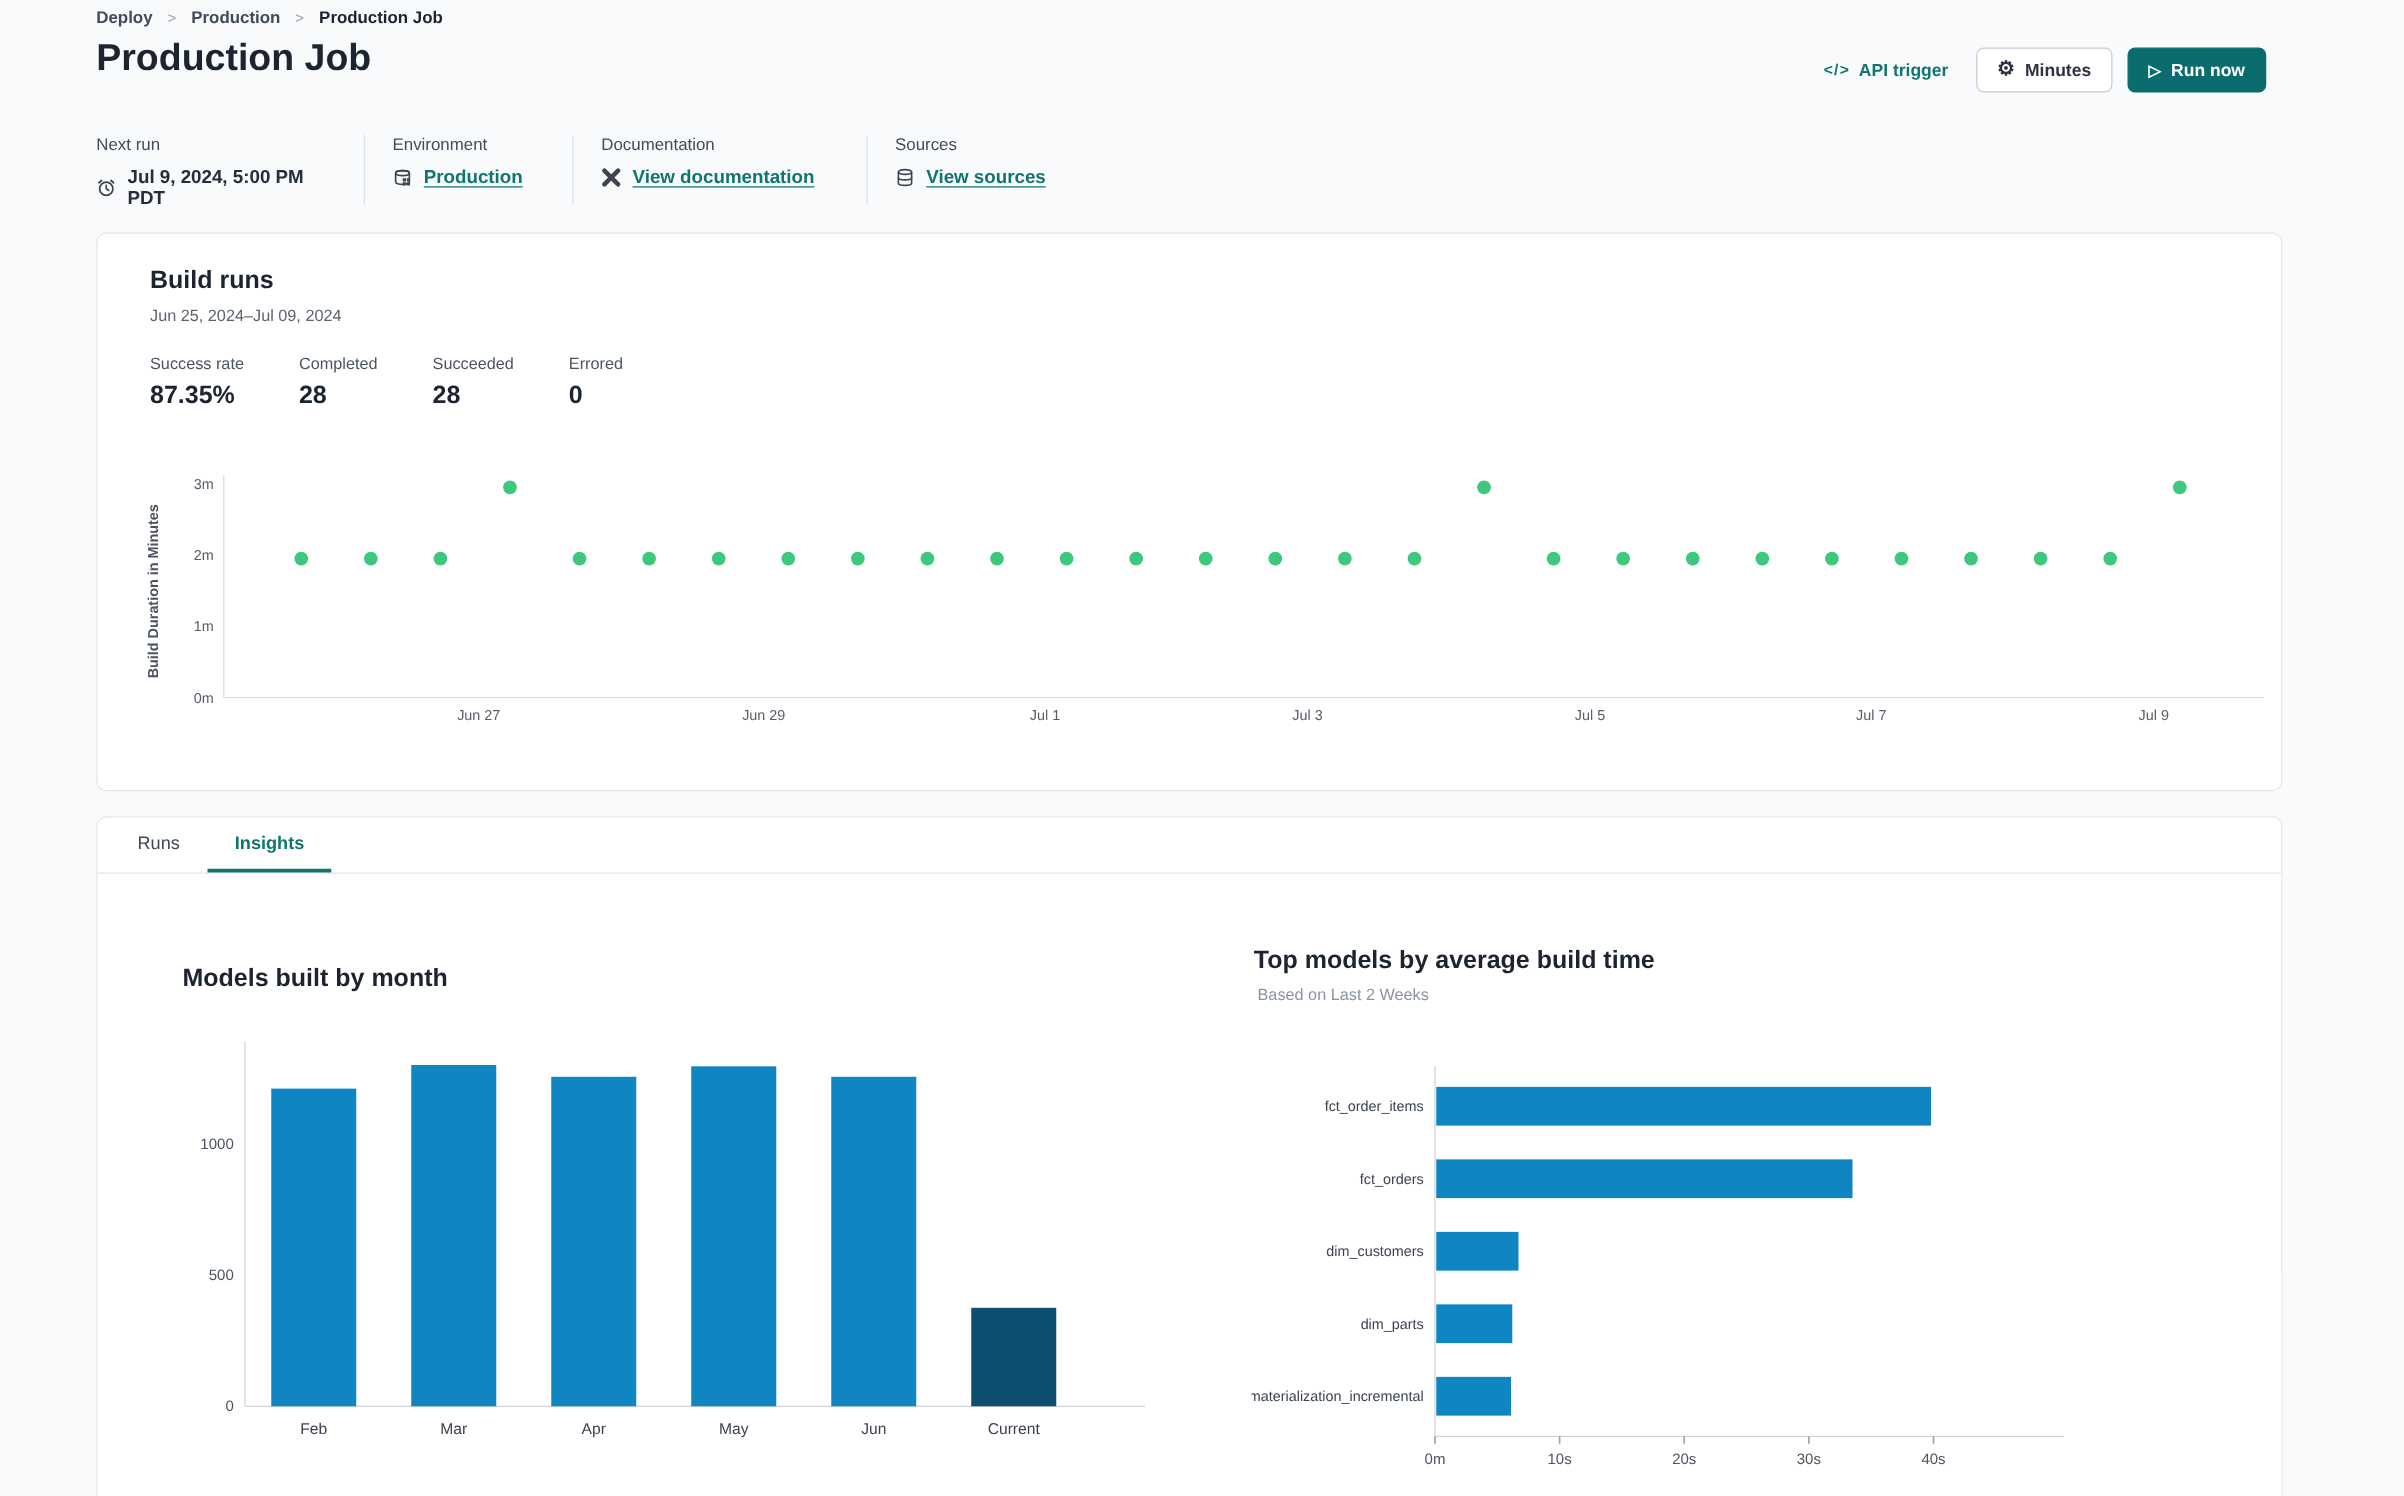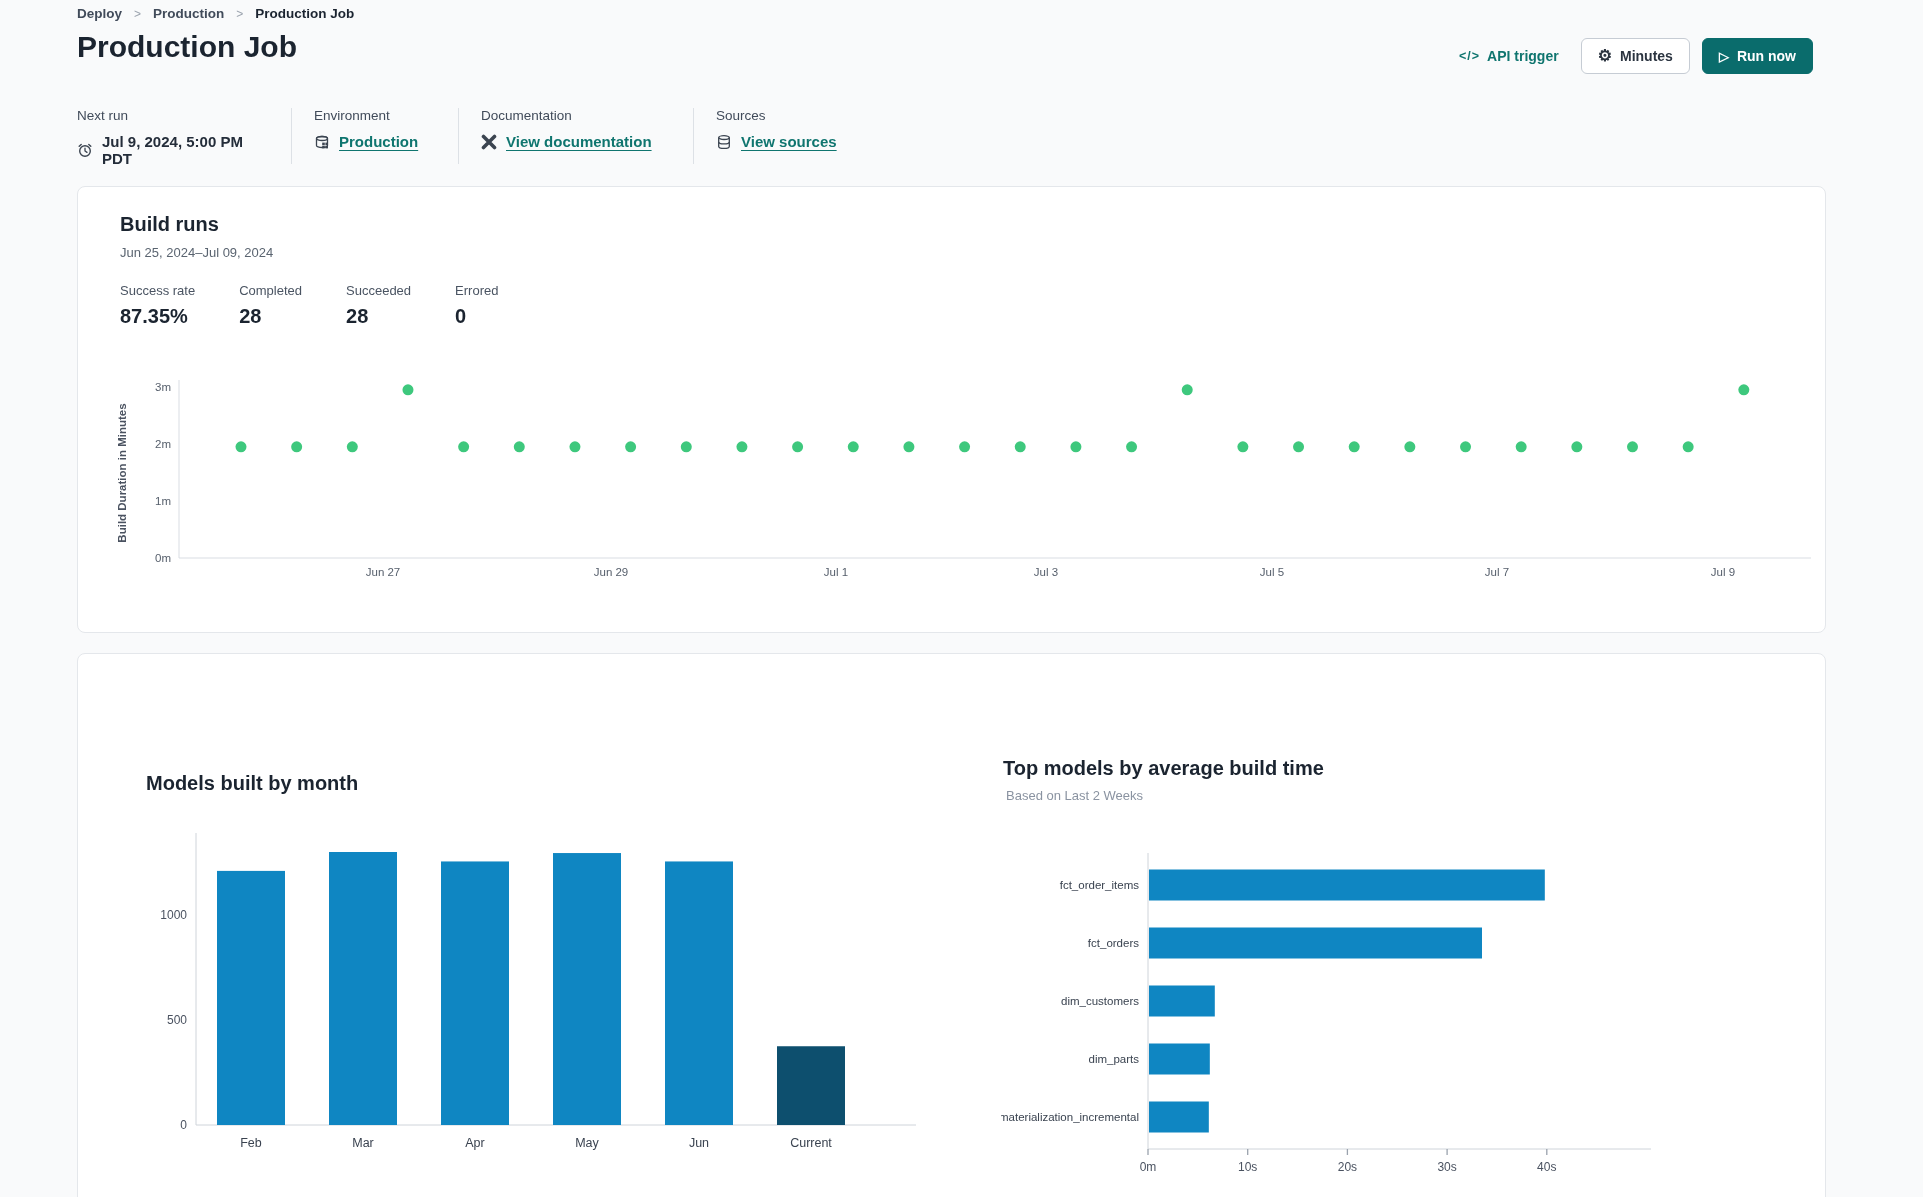--- a/index.html
+++ b/index.html
@@ -196,20 +196,24 @@
           <circle cx="1387.52" cy="78.85000000000001" r="5.5" fill="#3EC87D"></circle>
           <circle cx="1443.1799999999998" cy="78.85000000000001" r="5.5" fill="#3EC87D"></circle>
           <circle cx="1498.84" cy="78.85000000000001" r="5.5" fill="#3EC87D"></circle>
           <circle cx="1554.5" cy="78.85000000000001" r="5.5" fill="#3EC87D"></circle>
           <circle cx="1610.1599999999999" cy="78.85000000000001" r="5.5" fill="#3EC87D"></circle>
           <circle cx="1665.82" cy="21.849999999999994" r="5.5" fill="#3EC87D"></circle>
         </svg></div>
   </div>
 
   <div class="card tabs-card">
+    <div class="tab-bar" id="tab-bar">
+        <div class="tab">Runs</div>
+        <div class="tab active">Insights</div>
+      </div>
 
     <div class="chart-title left-chart-title">Models built by month</div>
     <div id="left-chart" class="left-chart-svg"><svg width="790" height="335" viewBox="0 0 790 335">
           <line x1="45" y1="2" x2="45" y2="294" stroke="#CFD4DA" stroke-width="1"></line>
           <line x1="45" y1="294" x2="765" y2="294" stroke="#CFD4DA" stroke-width="1"></line>
           <text x="36" y="298" font-size="12" fill="#4A5260" text-anchor="end" font-weight="400">0</text>
           <text x="36" y="193" font-size="12" fill="#4A5260" text-anchor="end" font-weight="400">500</text>
           <text x="36" y="88" font-size="12" fill="#4A5260" text-anchor="end" font-weight="400">1000</text>
           <rect x="66" y="39.900000000000006" width="68" height="254.1" fill="#0F86C2"></rect>
           <text x="100" y="316" font-size="12.5" fill="#3A4350" text-anchor="middle" font-weight="400">Feb</text>

